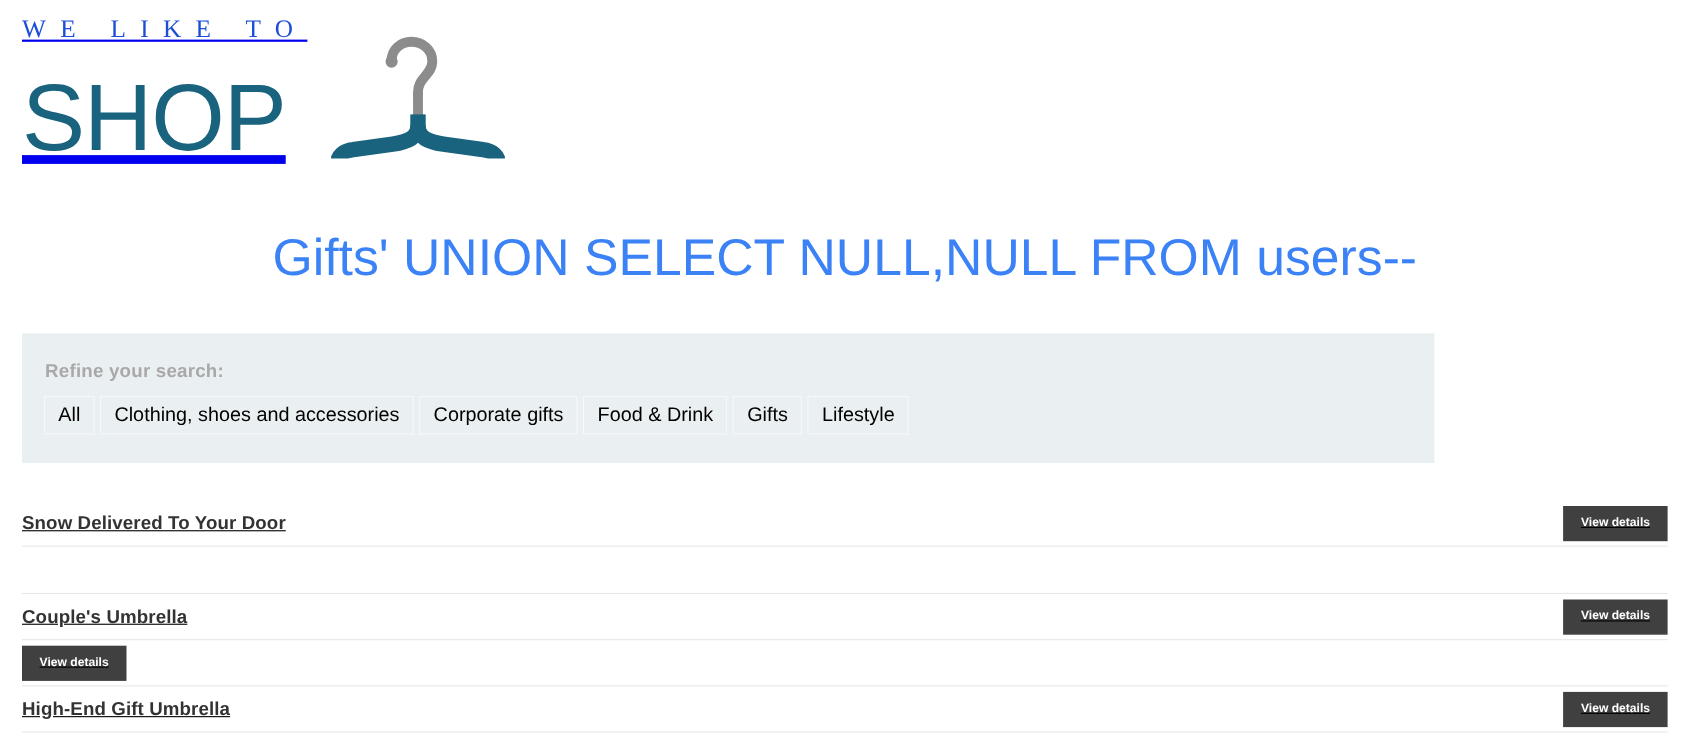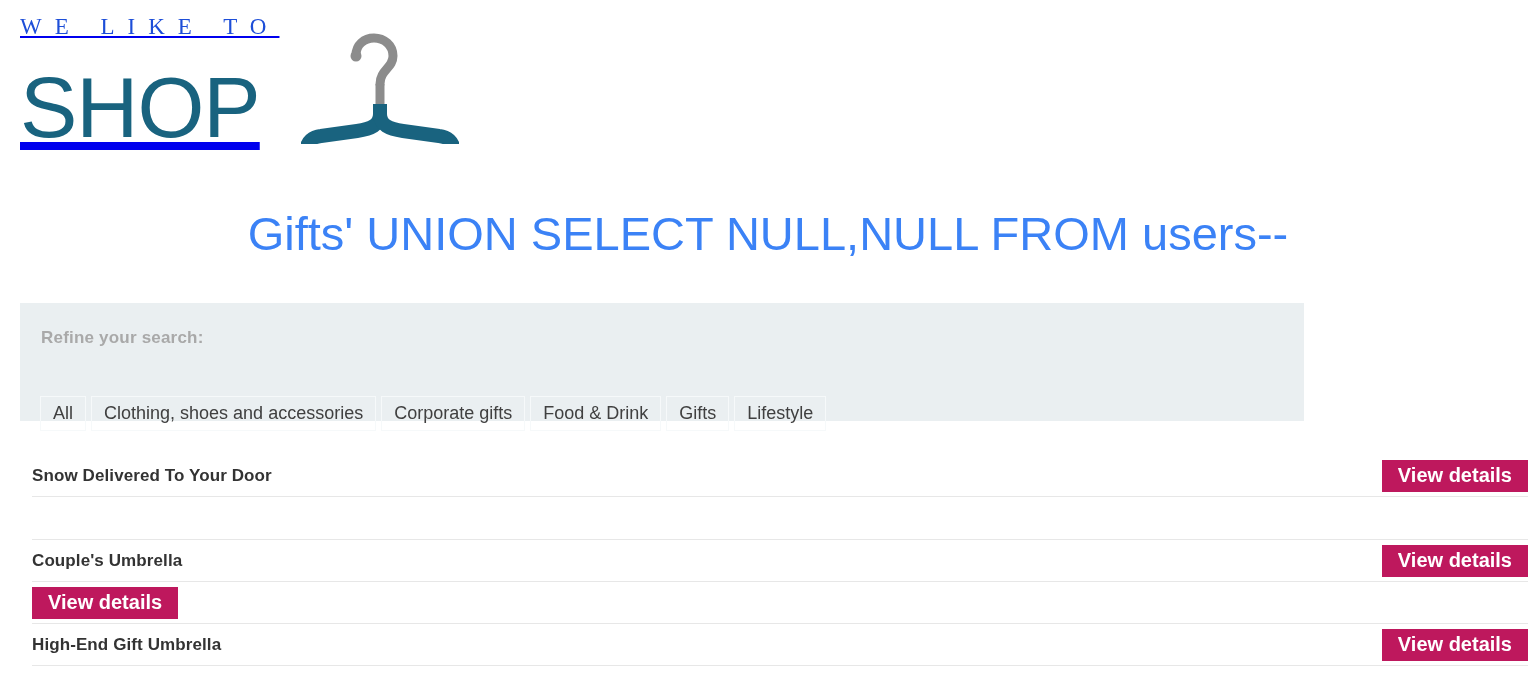--- a/index.html
+++ b/index.html
@@ -102,36 +102,36 @@
     position: absolute;
     left: 20px;
     top: 57px;
     display: flex;
     gap: 5px;
   }
 
   .filter-chip {
     border: 1px solid #f6f9fa;
     background: transparent;
-    color: #404040;
+    color: #000000;
     font-size: 18px;
     line-height: 20px;
     padding: 6px 12px 7px 12px;
     cursor: pointer;
     font-family: "Liberation Sans", sans-serif;
     white-space: nowrap;
-    margin-top: 36px;
   }
 
   
   .product-list {
     position: absolute;
-    left: 32px;
+    left: 20px;
     top: 455px;
     width: 1496px;
+    text-decoration: underline;
   }
 
   .product-row {
     position: relative;
     height: 42px;
     border-bottom: 1px solid #e7e7e7;
     display: flex;
     align-items: center;
     justify-content: space-between;
   }
@@ -142,23 +142,23 @@
 
   .product-name {
     font-size: 17px;
     font-weight: bold;
     color: #333333;
     letter-spacing: 0.1px;
     white-space: nowrap;
   }
 
   .view-details-button {
-    background: #be185d;
+    background: #404040;
     color: #ffffff;
-    font-size: 20px;
+    font-size: 11px;
     font-weight: bold;
     font-family: "Liberation Sans", sans-serif;
     border: none;
     padding: 7px 16px 8px 16px;
     cursor: pointer;
     line-height: 17px;
     white-space: nowrap;
   }
 
   .view-details-placeholder {

